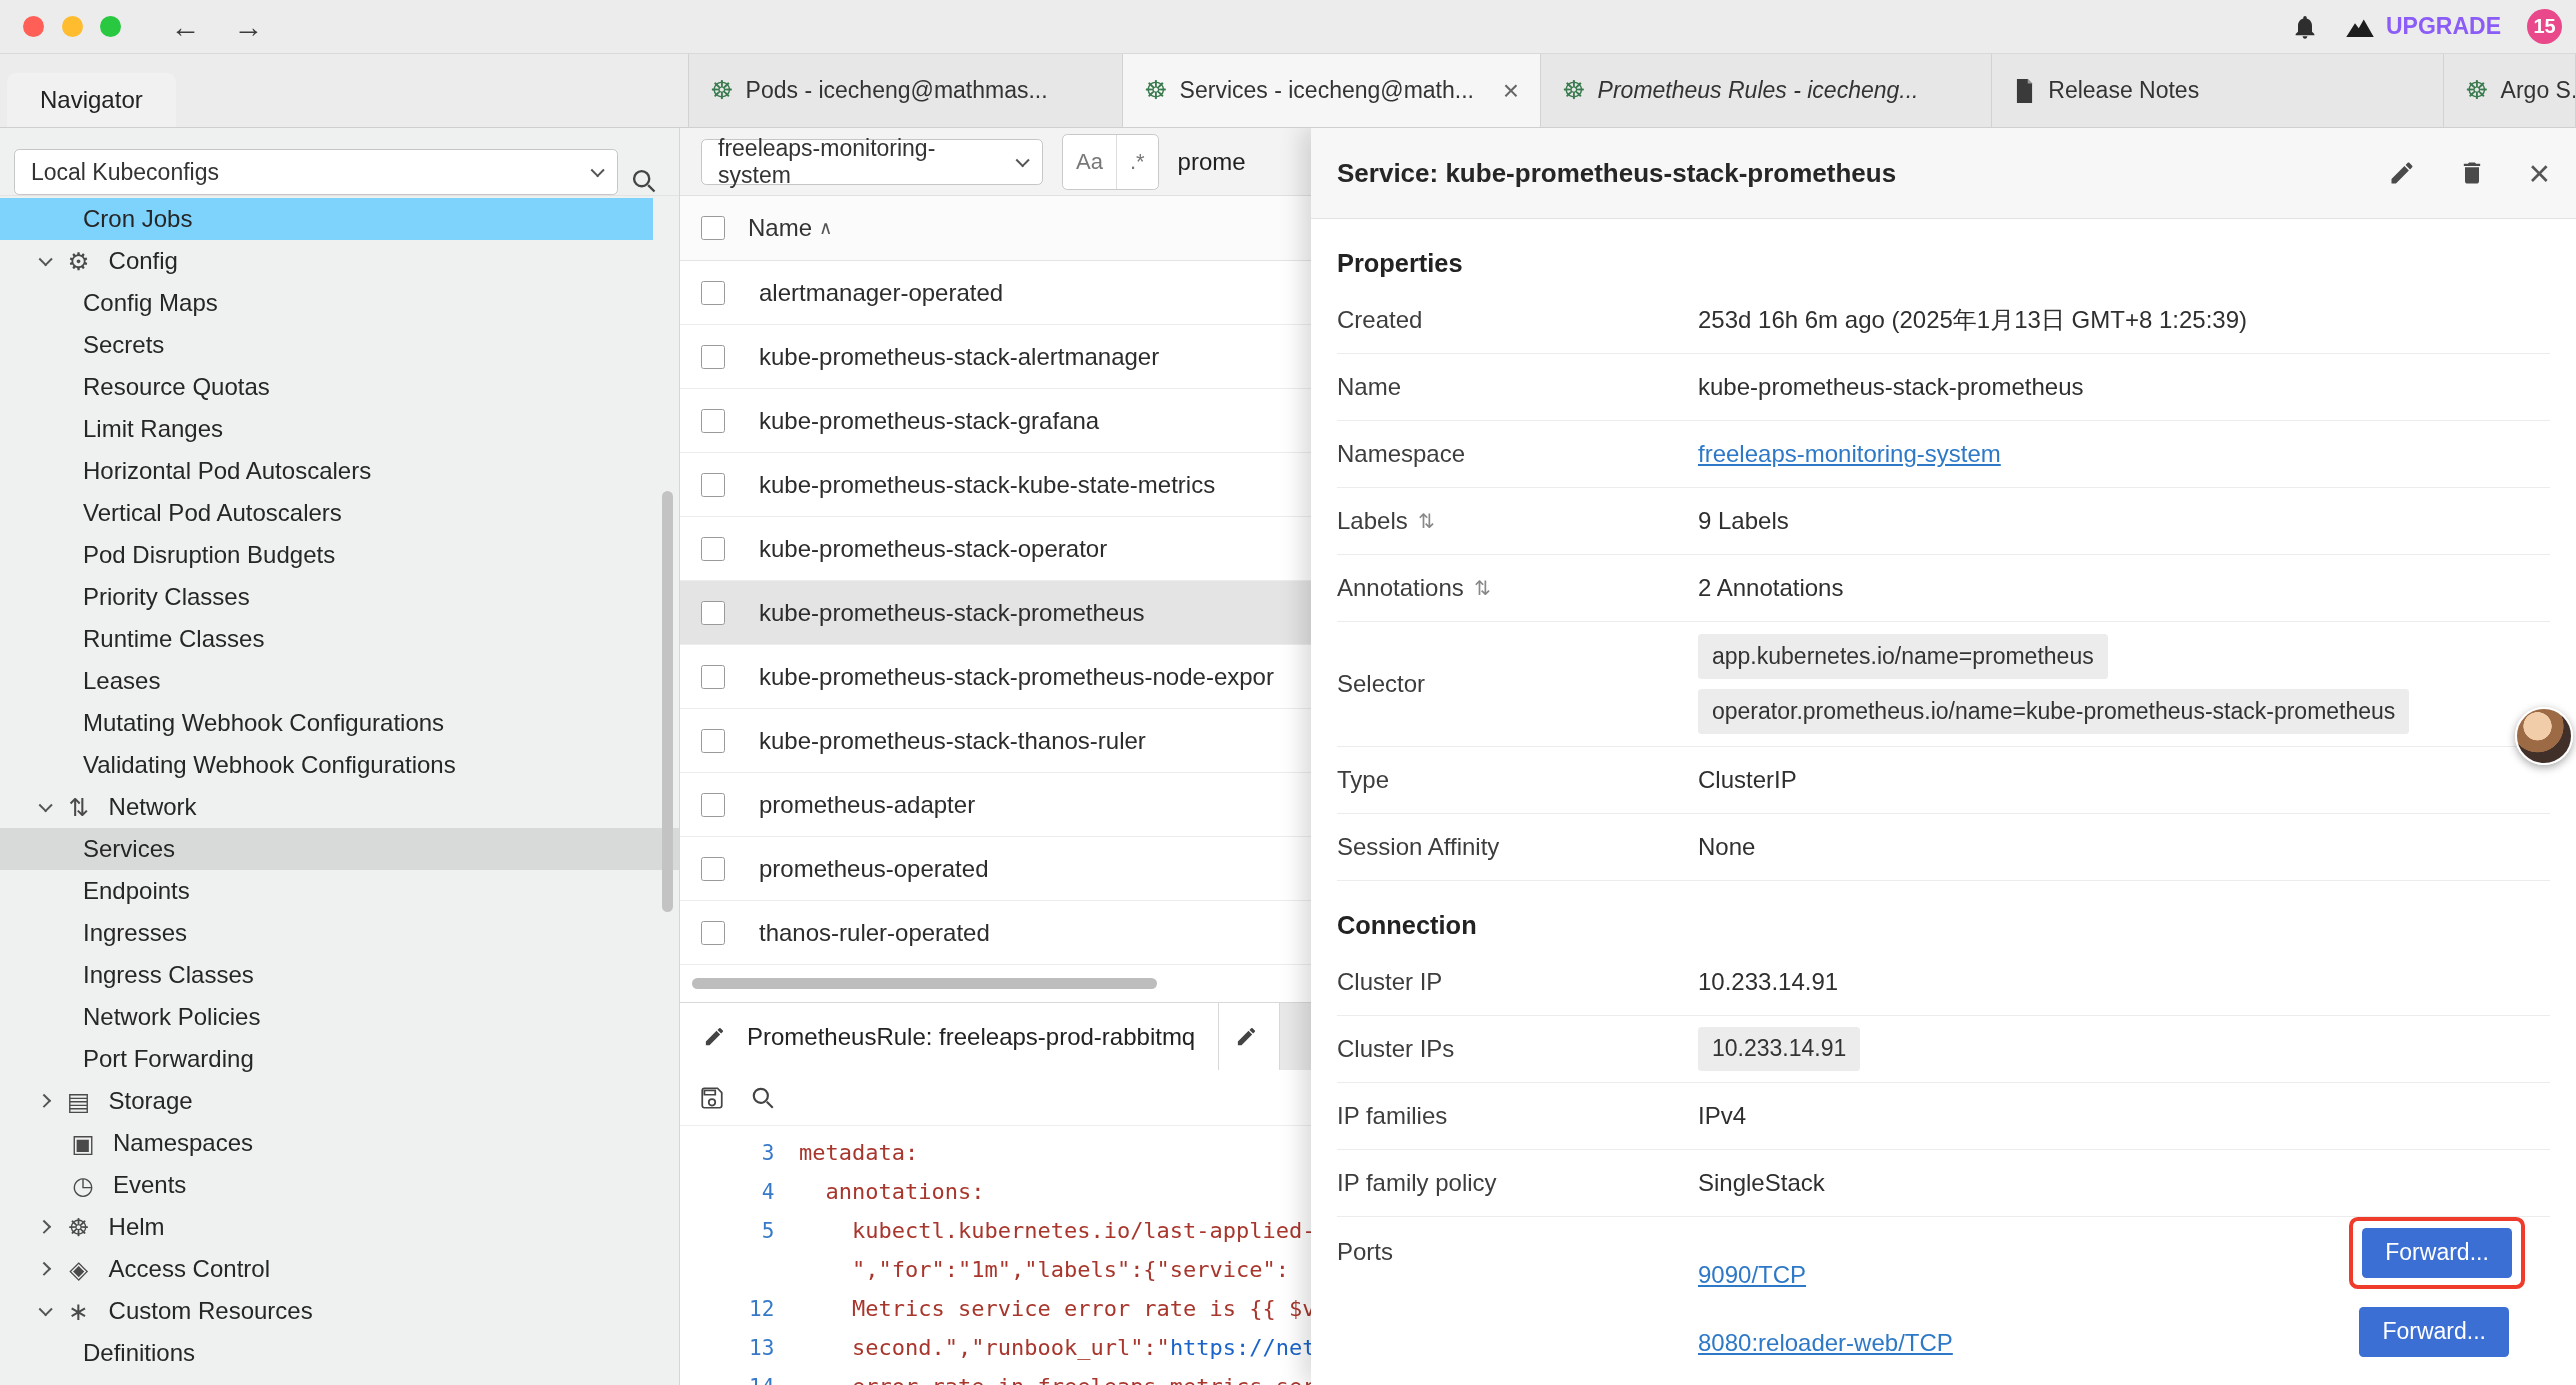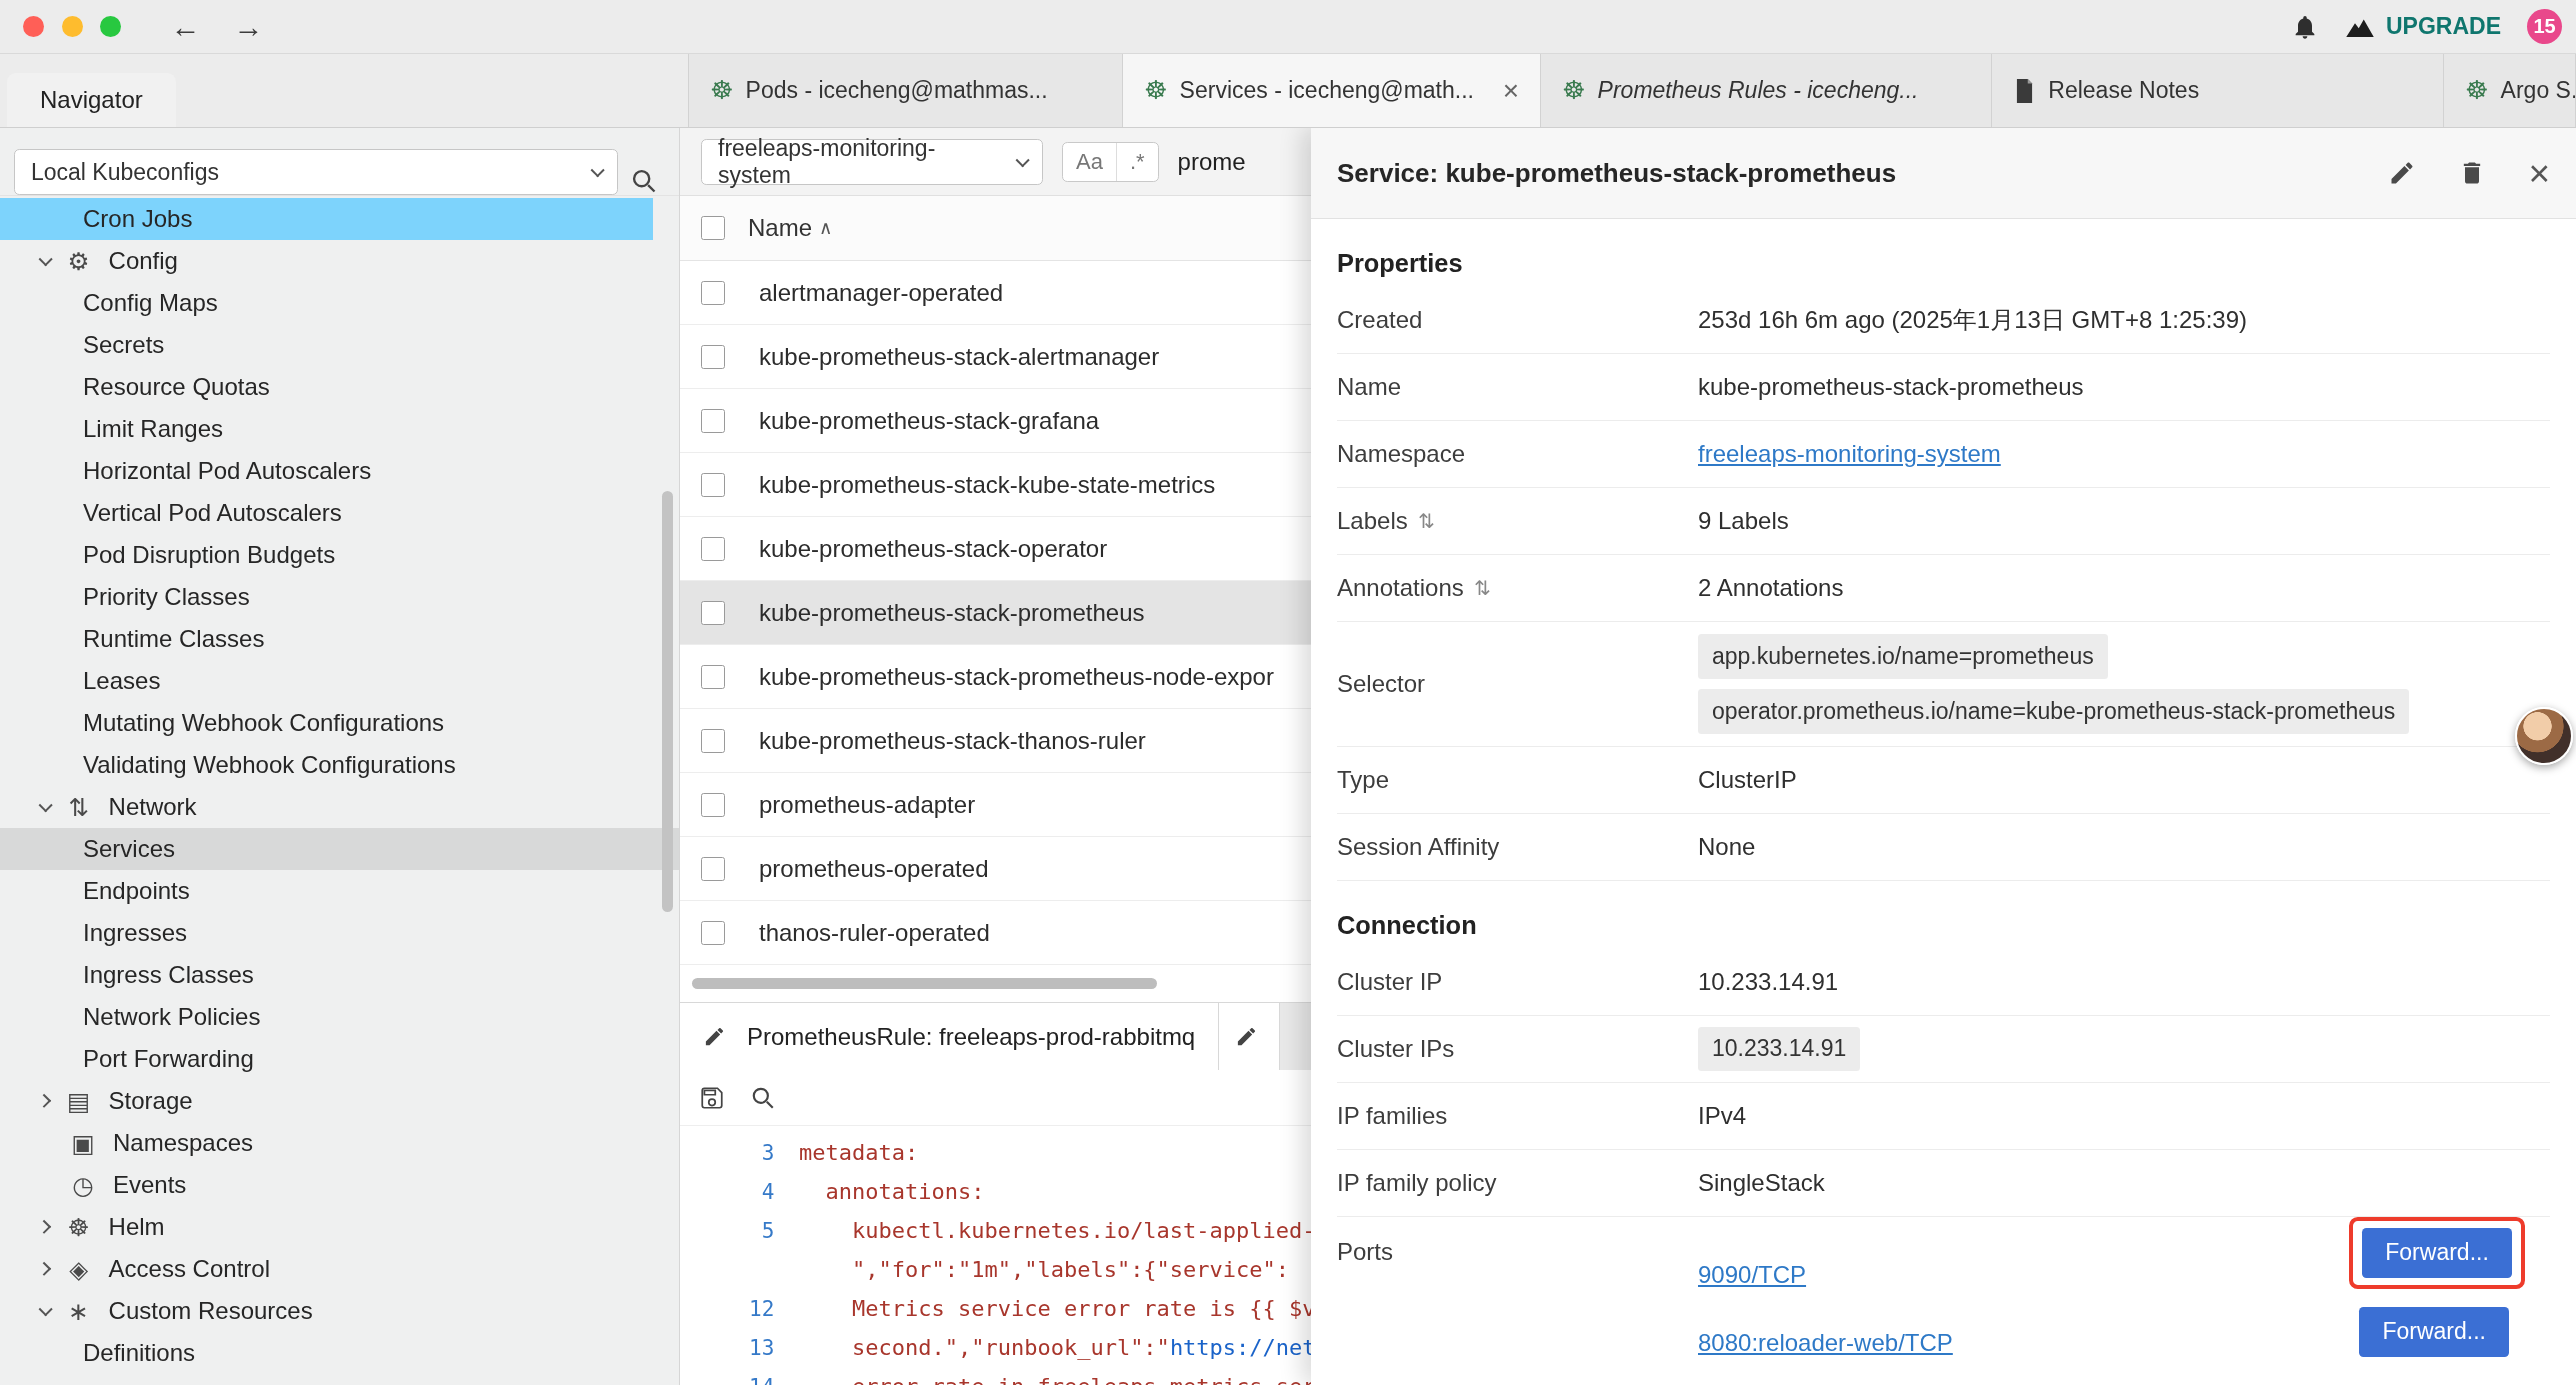--- a/index.html
+++ b/index.html
@@ -7,21 +7,21 @@
   body{font-family:"Liberation Sans","DejaVu Sans",sans-serif;font-size:24px;color:#2e2e2e;background:#fff;overflow:hidden}
   #app{position:relative;width:2576px;height:1385px;background:#ececec}
 
   
   .titlebar{position:absolute;top:0;left:0;width:100%;height:54px;background:#ececec;border-bottom:0.9px solid #d9d9d9;display:flex;align-items:center;z-index:20}
   .lights{display:flex;gap:17.5px;padding:0 17.5px 0 23px}
   .light{width:21px;height:21px;border-radius:50%}
   .light.red{background:#ff5f57}.light.yellow{background:#febc2e}.light.green{background:#28c840}
   .navarrows{display:flex;gap:33px;margin-left:32px;font-size:30px;color:#3c3c3c}
   .tb-right{margin-left:auto;display:flex;align-items:center;gap:26px;padding-right:14px}
-  .upgrade{display:flex;align-items:center;gap:10.5px;font-weight:700;font-size:23px;color:#0f766e}
+  .upgrade{display:flex;align-items:center;gap:10.5px;font-weight:700;font-size:23px;color:#8b5cf6}
   .badge{min-width:35px;height:35px;border-radius:50%;background:#e9488b;color:#fff;font-size:20px;font-weight:700;display:flex;align-items:center;justify-content:center}
 
   
   .tabbar{position:absolute;top:54px;left:0;width:100%;height:74px;background:#e7e7e7;border-bottom:0.9px solid #cfcfcf;display:flex;z-index:15}
   .nav-zone{width:689px;height:100%;display:flex;align-items:flex-end;background:#ececec;border-right:0.9px solid #d2d2d2}
   .nav-tab{height:54px;display:flex;align-items:center;padding:0 33px;background:#f1f1f1;border-radius:8.8px 8.8px 0 0;margin-left:7px;font-size:24px;color:#222}
   .tab{height:100%;display:flex;align-items:center;gap:12.3px;padding:0 21px;border-right:0.9px solid #d2d2d2;font-size:23px;color:#333;overflow:hidden;white-space:nowrap}
   .tab.active{background:#f6f6f6}
   .tab.t0{width:434px}.tab.t1{width:418px}.tab.t2{width:451px}.tab.t3{width:452px}.tab.t4{flex:1}
   .tab .k8s{font-size:26px;color:#397a4e;flex:none}
@@ -45,21 +45,21 @@
   .titem.leaf{padding-left:67px;gap:14px}
   .titem.hover{background:#7dd3fc;width:653px}
   .titem.selected{background:#d8d9d9}
   .ticon{font-size:24.6px;color:#4a4a4a;width:32px;text-align:center;flex:none}
   .side-scroll{position:absolute;right:6.1px;top:363px;width:11.4px;height:421px;background:#c3c3c3;border-radius:6.1px}
 
   
   .listpanel{position:absolute;left:680px;top:128px;bottom:0;width:653px;background:#fff;display:flex;flex-direction:column;z-index:2}
   .list-toolbar{height:68px;background:#f3f3f3;display:flex;align-items:center;gap:19px;padding:0 21px;border-bottom:0.9px solid #e0e0e0;flex:none}
   .nselect{width:342px}
-  .search-group{display:flex;align-items:center;border:0.9px solid #c9c9c9;border-radius:5.3px;height:40px;background:#fff;overflow:hidden}
+  .search-group{display:flex;align-items:center;border:0.9px solid #c9c9c9;border-radius:5.3px;height:56px;background:#fff;overflow:hidden}
   .sg-btn{padding:0 13px;color:#777;font-size:22px;height:100%;display:flex;align-items:center}
   .sg-btn + .sg-btn{border-left:0.9px solid #ddd}
   .squery{font-size:24px;color:#1f1f1f}
   .thead{height:65px;display:flex;align-items:center;gap:23px;padding:0 21px;border-bottom:0.9px solid #e4e4e4;background:#fbfbfb;flex:none}
   .colname{display:flex;align-items:center;gap:7px;color:#333}
   .sortcaret{font-size:18.4px;color:#555}
   .cbox{width:24px;height:24px;border:1.8px solid #9a9a9a;border-radius:2.6px;background:#fff;flex:none}
   .lrow{height:64px;display:flex;align-items:center;gap:34px;padding:0 21px;border-bottom:0.9px solid #ededed;font-size:24px;color:#2c2c2c;white-space:nowrap;flex:none}
   .lrow.sel{background:#e4e4e4}
   .hscroll-zone{height:37px;display:flex;align-items:center;padding:0 12.3px;flex:none}

